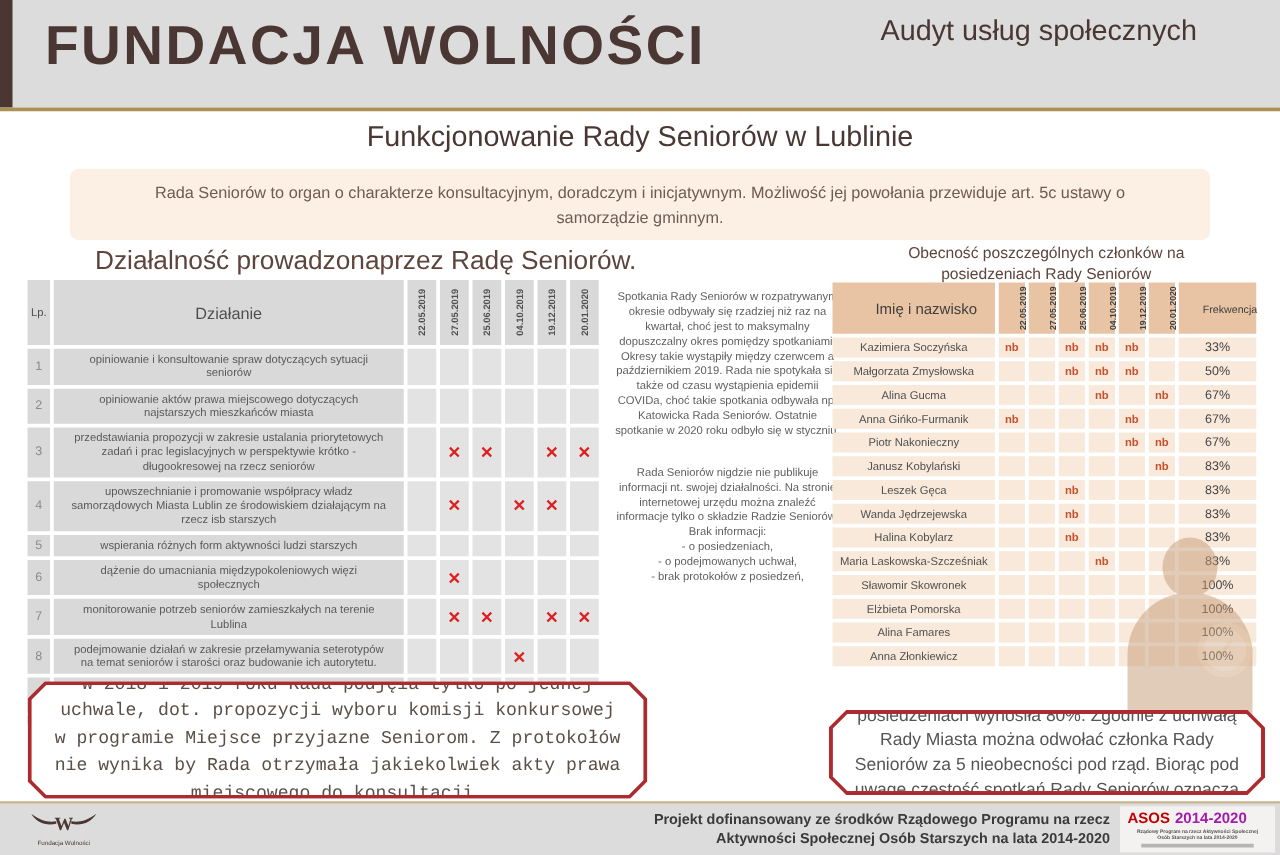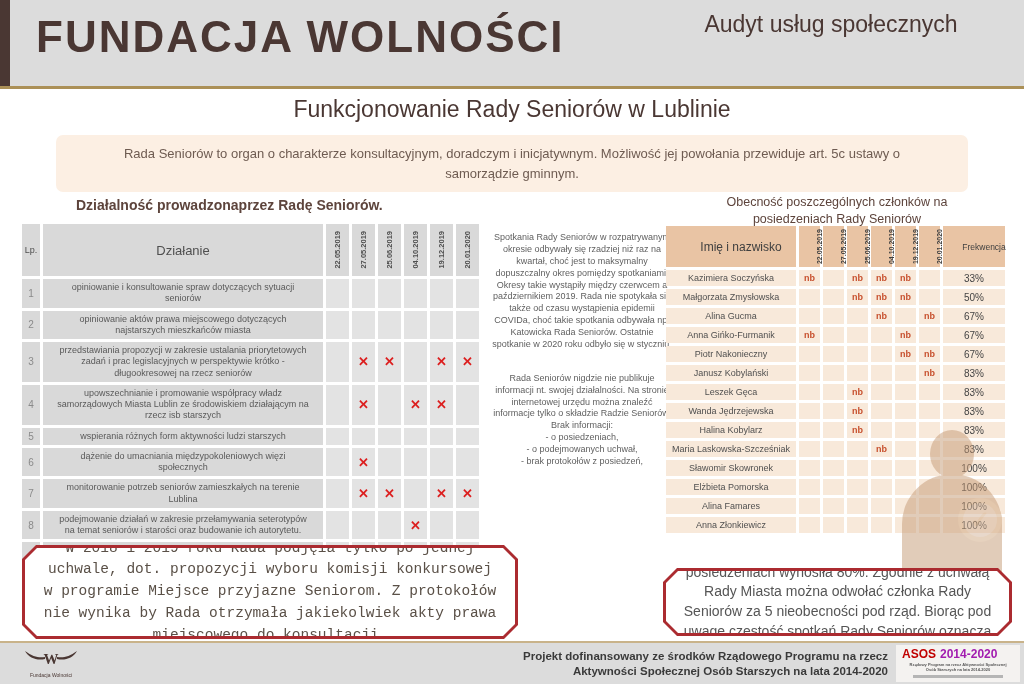--- a/index.html
+++ b/index.html
@@ -10,21 +10,21 @@
   .header { position:absolute; top:0; left:0; width:1024px; height:86px; background:#dcdcdc; }
   .header-accent { position:absolute; top:0; left:0; width:10px; height:86px; background:#4a3733; }
   .brand { position:absolute; left:36px; top:12px; font-size:44px; font-weight:600; letter-spacing:2px; color:#4a3733; }
   .header-sub { position:absolute; right:28px; top:8px; width:330px; text-align:center; font-size:23px; font-weight:300; color:#4a3733; line-height:1.45; }
   .gold-line { position:absolute; top:86px; left:0; width:1024px; height:3px; background:#ab9057; }
 
   .page-title { position:absolute; top:96px; left:0; width:1024px; text-align:center; font-size:23px; font-weight:500; color:#4a3733; }
 
   .intro { position:absolute; top:135px; left:56px; width:912px; background:#fcefe3; border-radius:7px; padding:9px 40px; font-size:13px; color:#6e5b51; text-align:center; line-height:1.5; }
 
-  .left-title { position:absolute; top:197px; left:76px; font-size:14px; font-weight:700; color:#5d443c; }
+  .left-title { position:absolute; top:197px; left:76px; font-size:21px; font-weight:400; color:#5d443c; }
   .right-title { position:absolute; top:194px; left:666px; width:342px; text-align:center; font-size:12.5px; color:#5d443c; line-height:1.35; }
 
   
   .activities { position:absolute; top:224px; left:22px; width:458px; display:grid; grid-template-columns:18px 280px repeat(6,23px); gap:3px; }
   .a-cell { display:flex; align-items:center; justify-content:center; text-align:center; }
   .a-h { background:#d9d9d9; height:52px; color:#4f4f4f; }
   .a-h-lp { font-size:9px; }
   .a-h-action { font-size:13px; }
   .a-h-date span { writing-mode:vertical-rl; transform:rotate(180deg); font-size:7.5px; font-weight:600; color:#4f4f4f; }
   .a-lp { background:#d9d9d9; color:#8a8a8a; font-size:10px; }

